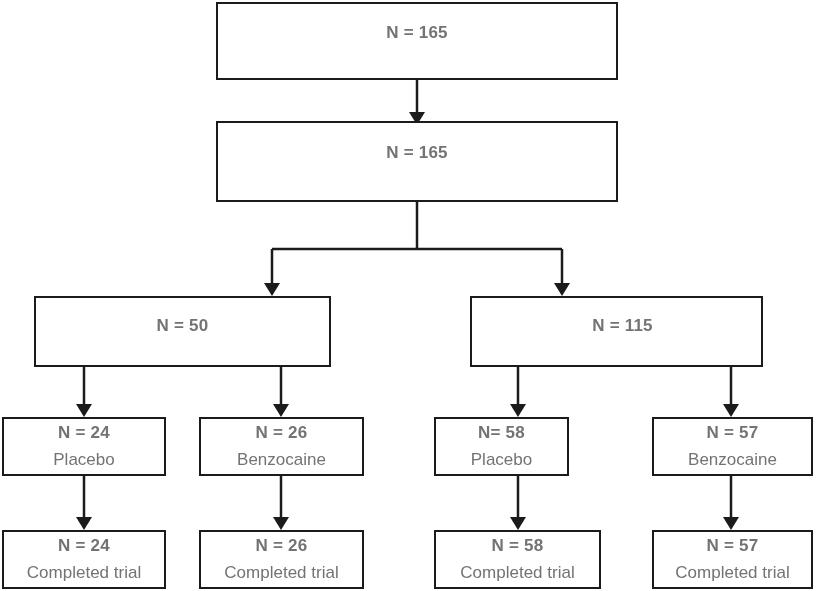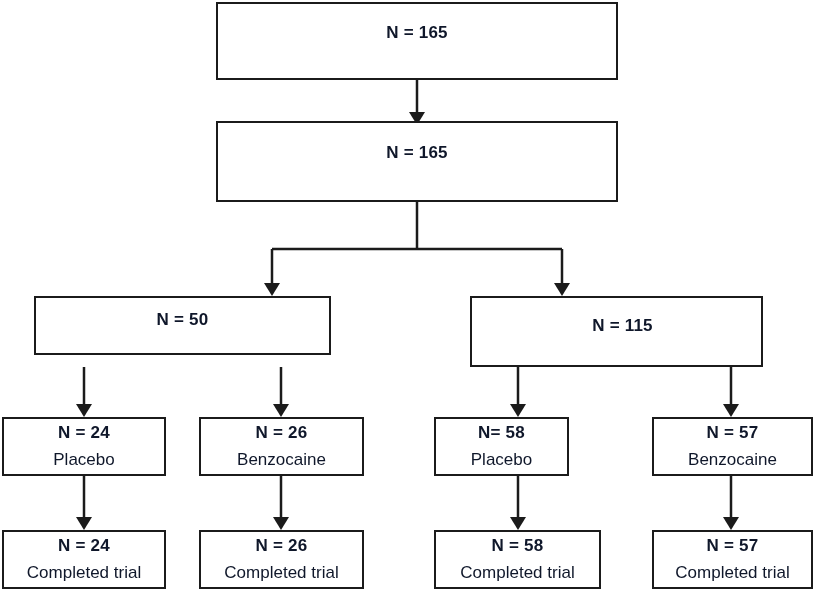--- a/index.html
+++ b/index.html
@@ -17,21 +17,21 @@
   }
   .node {
     position: absolute;
     box-sizing: border-box;
     border: 2.5px solid #1b1b1b;
     background: #ffffff;
     display: flex;
     flex-direction: column;
     justify-content: center;
     text-align: center;
-    color: #0f172a;
+    color: #737373;
     z-index: 2;
   }
   .node .line1 {
     font-weight: bold;
     font-size: 17px;
     letter-spacing: 0.2px;
     line-height: 1.1;
   }
   .node .line2 {
     font-weight: normal;
@@ -102,21 +102,21 @@
   </svg>
 
   <div class="node tall" style="left:216px; top:2px; width:402px; height:78px;">
     <div class="line1">N = 165</div>
   </div>
 
   <div class="node tall" style="left:216px; top:121px; width:402px; height:81px;">
     <div class="line1">N = 165</div>
   </div>
 
-  <div class="node mid" style="left:34px; top:296px; width:297px; height:59px;">
+  <div class="node mid" style="left:34px; top:296px; width:297px; height:71px;">
     <div class="line1">N = 50</div>
   </div>
 
   <div class="node mid" style="left:470px; top:296px; width:293px; height:71px;padding-left:12px;">
     <div class="line1">N = 115</div>
   </div>
 
   <div class="node short" style="left:2px; top:417px; width:164px; height:59px;">
     <div class="line1">N = 24</div>
     <div class="line2">Placebo</div>

